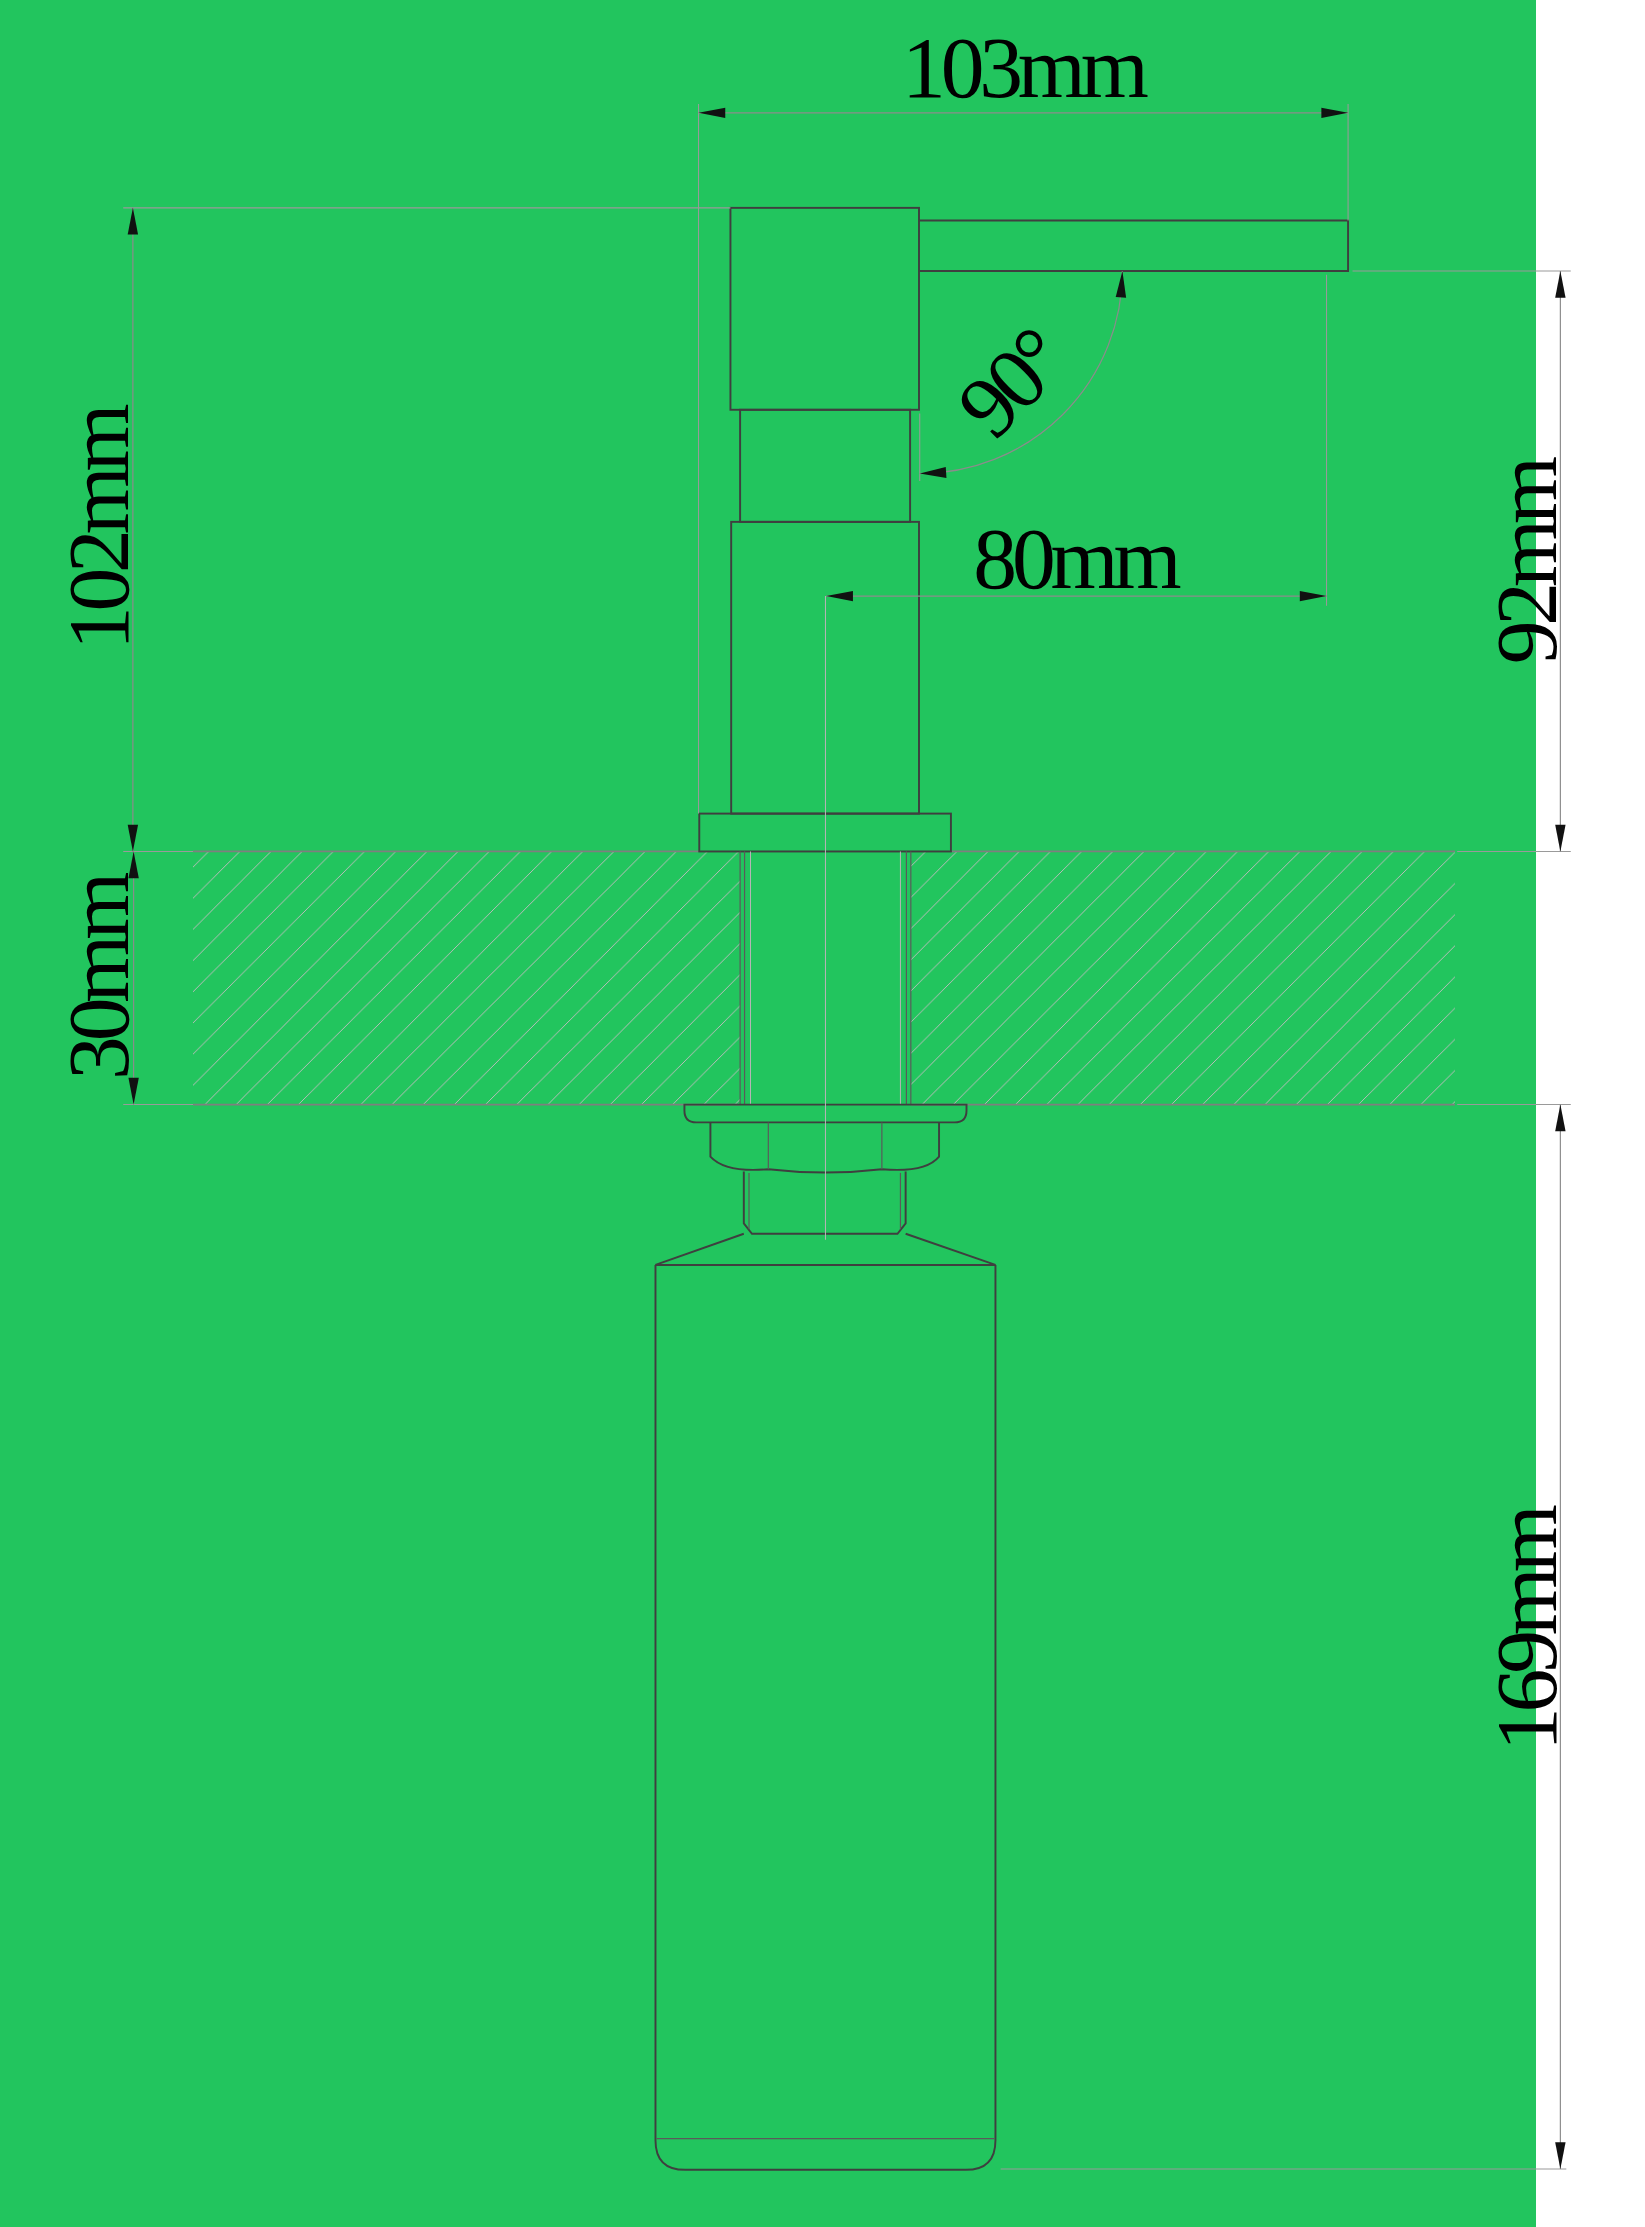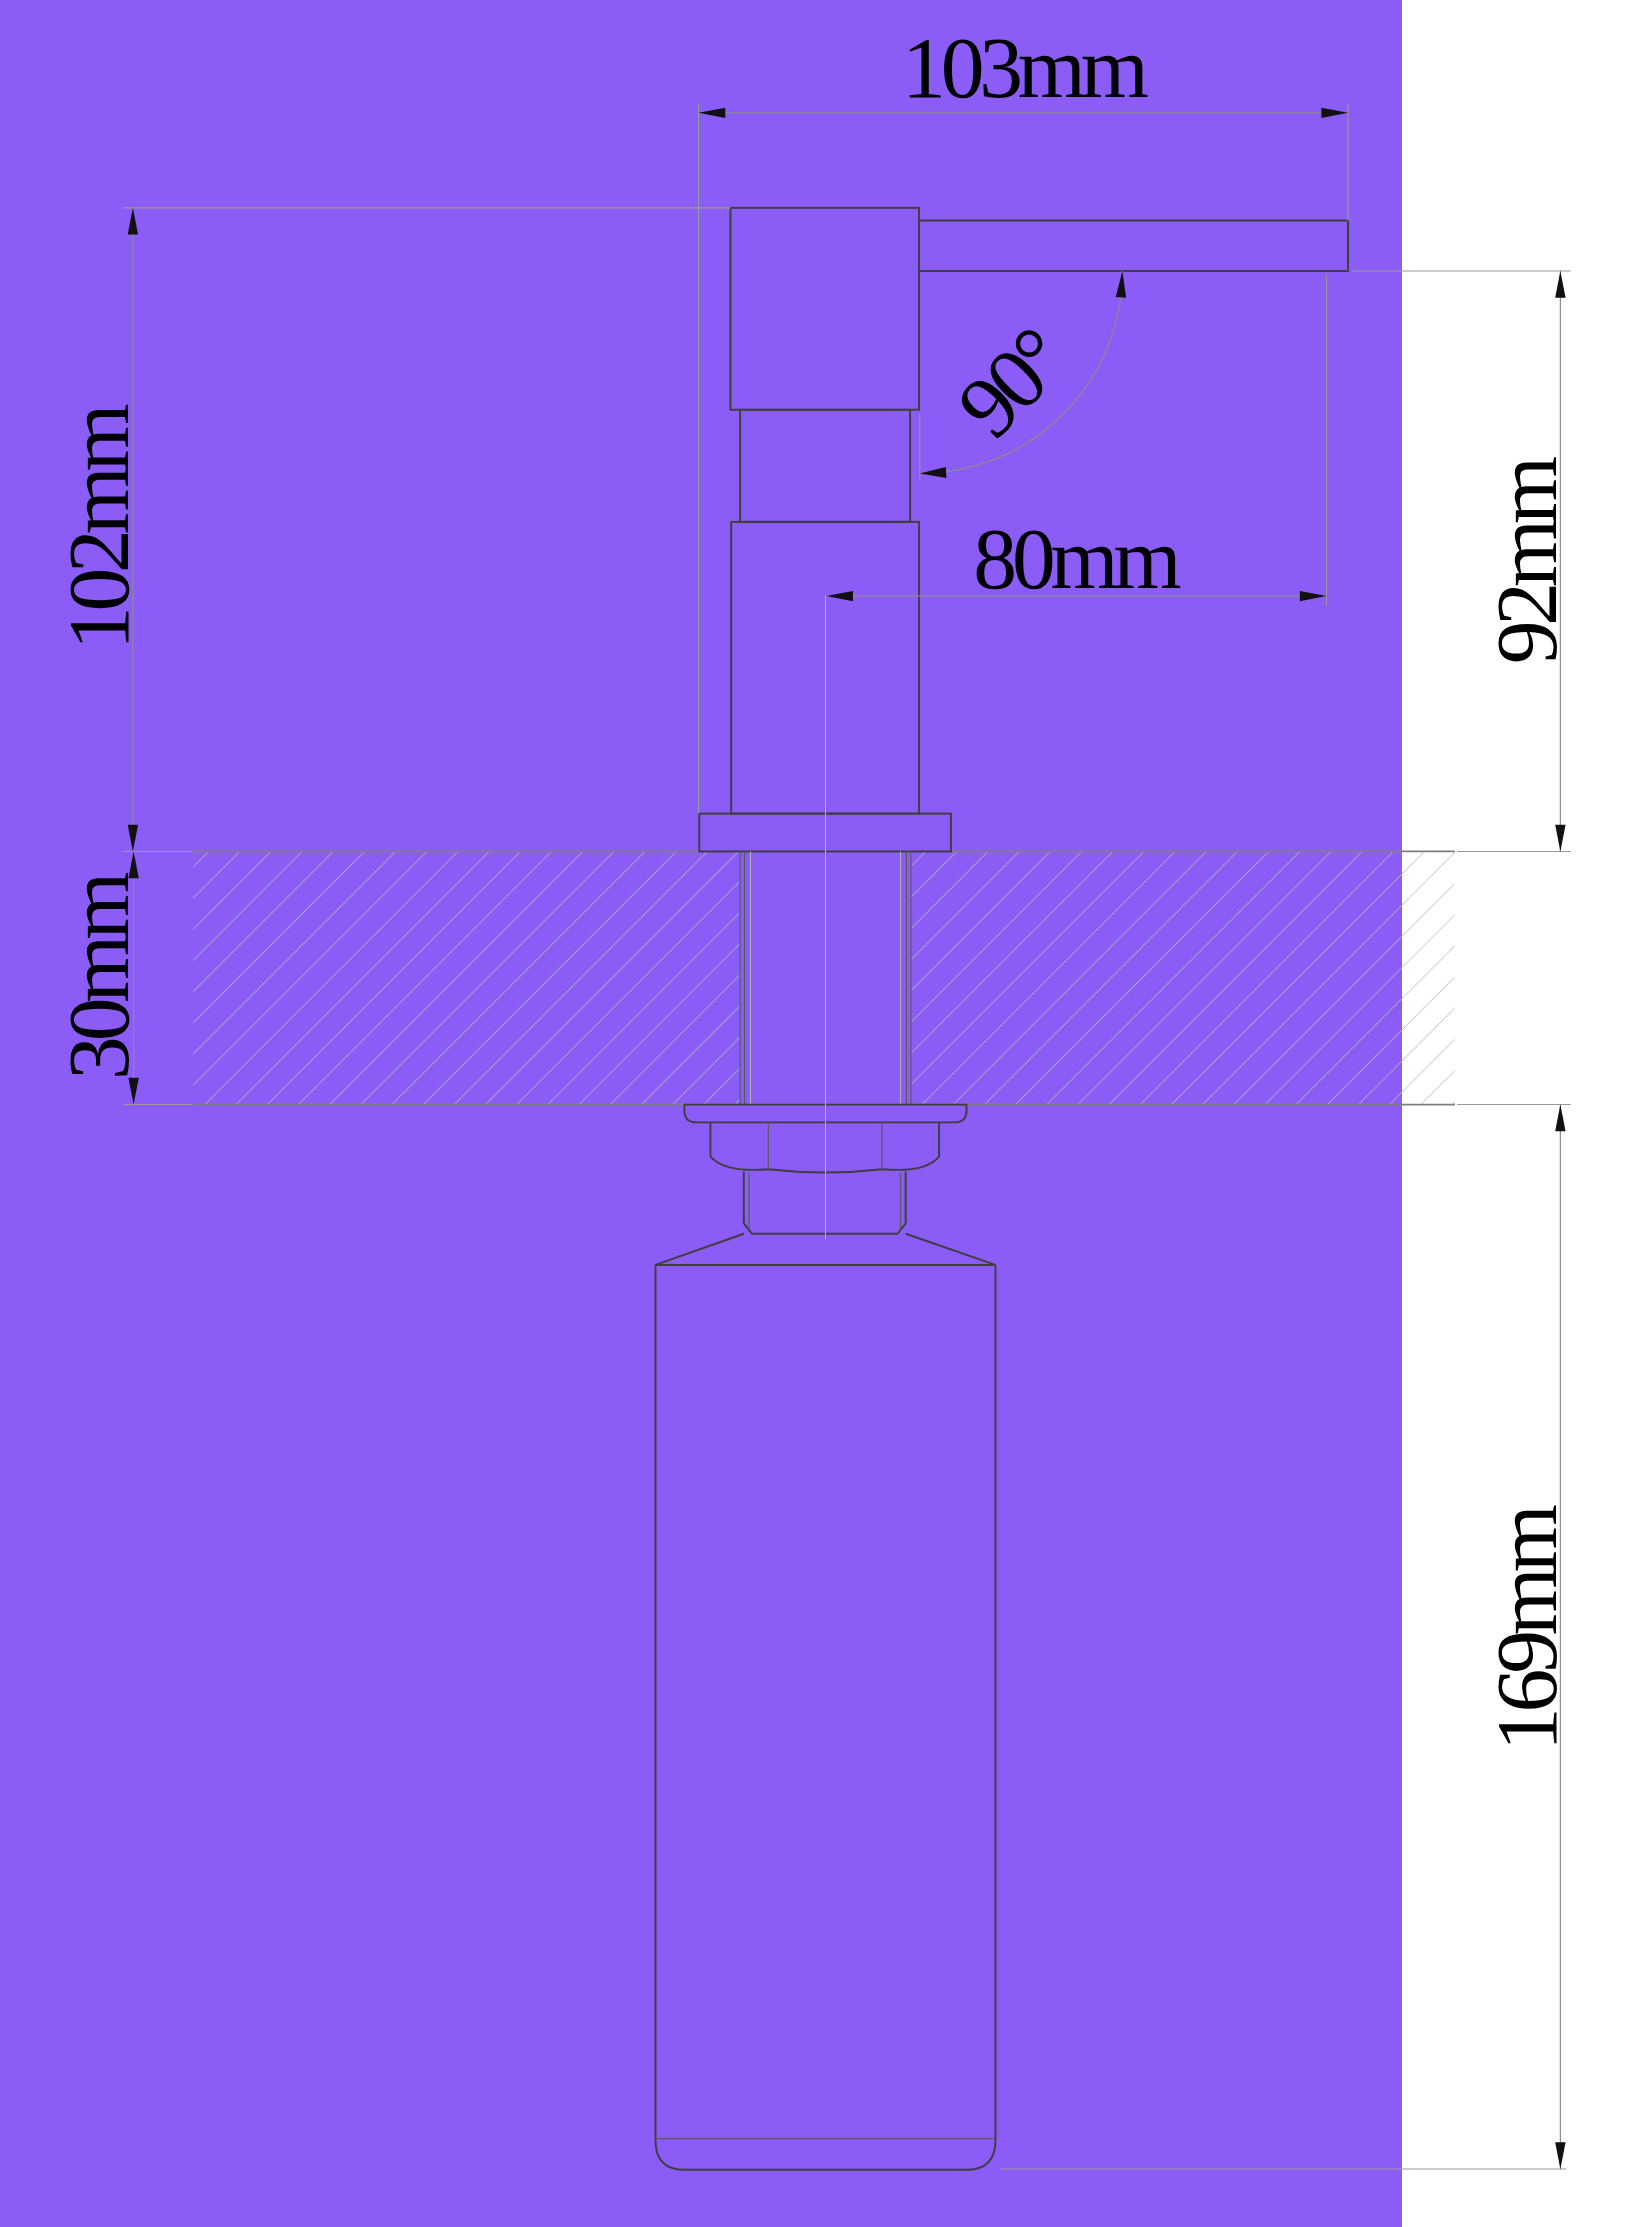--- a/index.html
+++ b/index.html
@@ -1,16 +1,16 @@
 <!DOCTYPE html>
 <html style="font-size:12px"><head>
 <meta charset="utf-8">
 <style>
   html,body{margin:0;padding:0;background:#ffffff;}
-  .stage{width:1402px;height:2227px;position:relative;background:#8b5cf6;}
+  .stage{width:1536px;height:2227px;position:relative;background:#22c55e;}
   svg{display:block;}
   text{font-family:"Liberation Serif","DejaVu Serif",serif;fill:#000000;}
   .dimtext{font-size:118px;letter-spacing:-7px;}
   .outline{stroke:#3f3f3f;stroke-width:2.6;fill:none;}
   .outline-thin{stroke:#5a5a5a;stroke-width:1.6;fill:none;}
   .counterline{stroke:#7f7f7f;stroke-width:2.4;fill:none;}
   .dimline{stroke:#8c8c8c;stroke-width:1.6;fill:none;}
   .extline{stroke:#9a9a9a;stroke-width:1.4;fill:none;}
   .centerline{stroke:#b5b5b5;stroke-width:1.4;fill:none;}
   .arrow{fill:#111111;stroke:none;}

